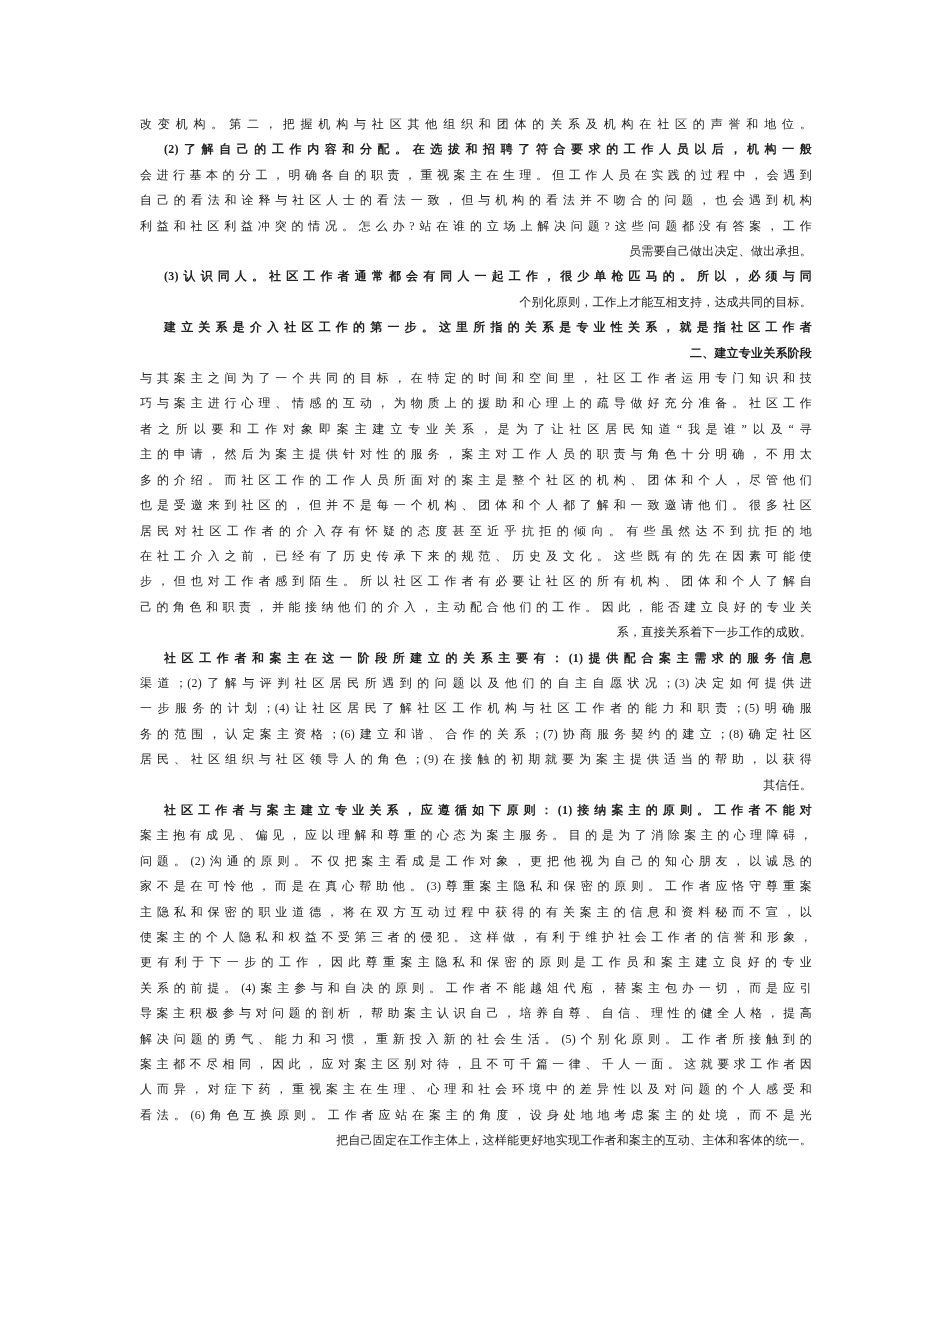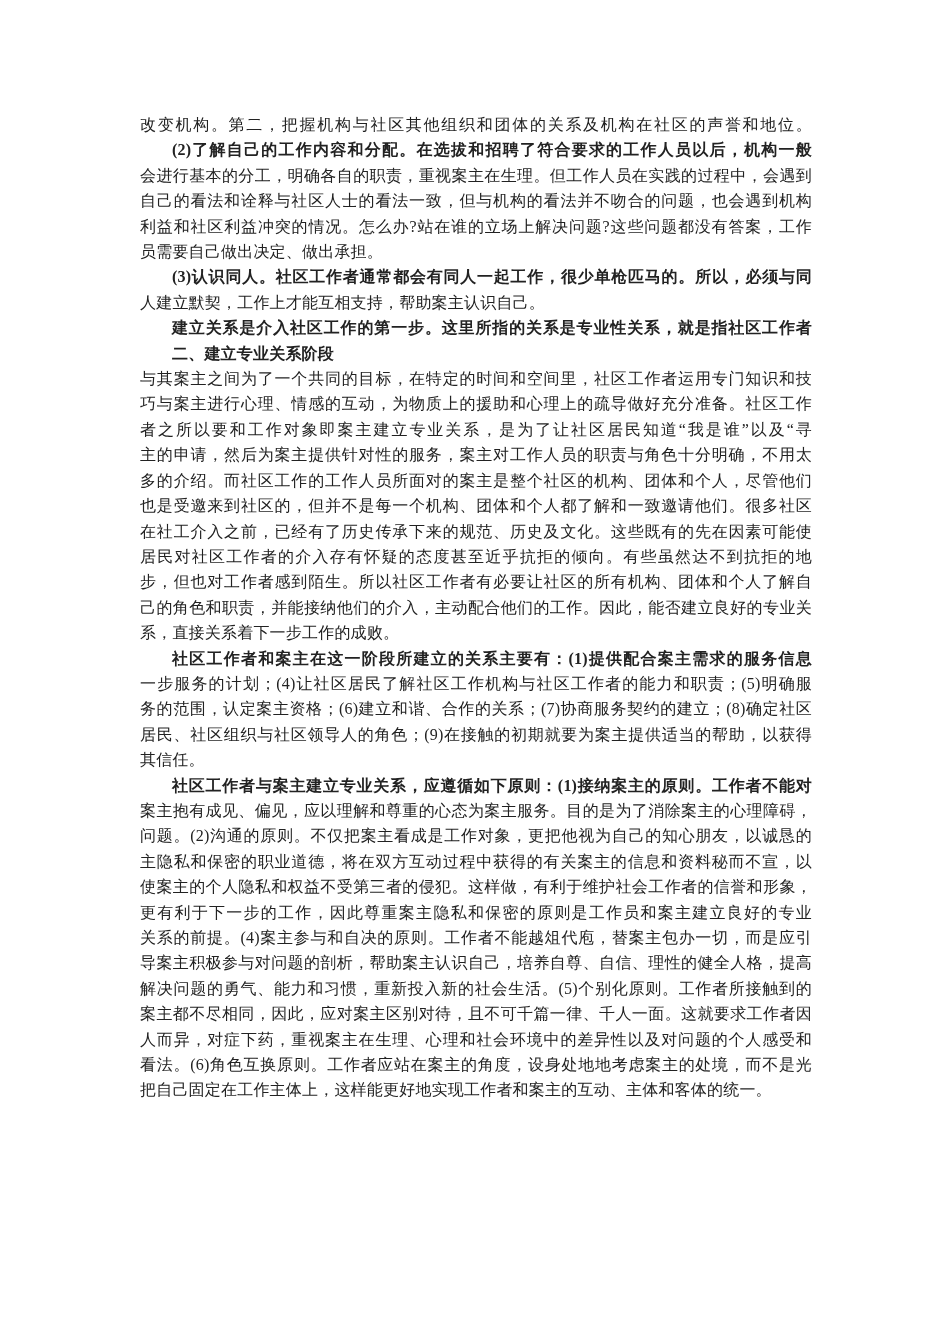--- a/index.html
+++ b/index.html
@@ -13,26 +13,26 @@
     height: 1344px;
     background: #ffffff;
     font-family: "Liberation Serif", "DejaVu Serif", serif;
     overflow: hidden;
   }
   .textblock {
     position: absolute;
     left: 140px;
     top: 112px;
     width: 672px;
-    font-size: 16px;
+    font-size: 12px;
     line-height: 25.4px;
     letter-spacing: 0.2px;
   }
   .line {
-    text-align: left;
+    text-align: right;
     white-space: normal;
   }
   .line.fill {
     text-align: justify;
     text-align-last: justify;
     text-justify: inter-character;
   }
   .line.indent {
     padding-left: 2em;
     font-weight: bold;
@@ -43,42 +43,44 @@
 
 <div class="page" style="background: rgb(255, 255, 255);">
   <div class="textblock" style="color: rgb(34, 34, 34);">
       <div class="line fill">改变机构。第二，把握机构与社区其他组织和团体的关系及机构在社区的声誉和地位。</div>
       <div class="line indent fill">(2)了解自己的工作内容和分配。在选拔和招聘了符合要求的工作人员以后，机构一般</div>
       <div class="line fill">会进行基本的分工，明确各自的职责，重视案主在生理。但工作人员在实践的过程中，会遇到</div>
       <div class="line fill">自己的看法和诠释与社区人士的看法一致，但与机构的看法并不吻合的问题，也会遇到机构</div>
       <div class="line fill">利益和社区利益冲突的情况。怎么办?站在谁的立场上解决问题?这些问题都没有答案，工作</div>
       <div class="line">员需要自己做出决定、做出承担。</div>
       <div class="line indent fill">(3)认识同人。社区工作者通常都会有同人一起工作，很少单枪匹马的。所以，必须与同</div>
-      <div class="line">人建立默契，工作上才能互相支持，帮助案主认识自己。</div>
+      <div class="line">个别化原则，工作上才能互相支持，达成共同的目标。</div>
       <div class="line indent fill">建立关系是介入社区工作的第一步。这里所指的关系是专业性关系，就是指社区工作者</div>
       <div class="line indent">二、建立专业关系阶段</div>
       <div class="line fill">与其案主之间为了一个共同的目标，在特定的时间和空间里，社区工作者运用专门知识和技</div>
       <div class="line fill">巧与案主进行心理、情感的互动，为物质上的援助和心理上的疏导做好充分准备。社区工作</div>
       <div class="line fill">者之所以要和工作对象即案主建立专业关系，是为了让社区居民知道“我是谁”以及“寻</div>
       <div class="line fill">主的申请，然后为案主提供针对性的服务，案主对工作人员的职责与角色十分明确，不用太</div>
       <div class="line fill">多的介绍。而社区工作的工作人员所面对的案主是整个社区的机构、团体和个人，尽管他们</div>
       <div class="line fill">也是受邀来到社区的，但并不是每一个机构、团体和个人都了解和一致邀请他们。很多社区</div>
+      <div class="line fill">居民对社区工作者的介入存有怀疑的态度甚至近乎抗拒的倾向。有些虽然达不到抗拒的地</div>
       <div class="line fill">在社工介入之前，已经有了历史传承下来的规范、历史及文化。这些既有的先在因素可能使</div>
-      <div class="line fill">居民对社区工作者的介入存有怀疑的态度甚至近乎抗拒的倾向。有些虽然达不到抗拒的地</div>
       <div class="line fill">步，但也对工作者感到陌生。所以社区工作者有必要让社区的所有机构、团体和个人了解自</div>
       <div class="line fill">己的角色和职责，并能接纳他们的介入，主动配合他们的工作。因此，能否建立良好的专业关</div>
       <div class="line">系，直接关系着下一步工作的成败。</div>
       <div class="line indent fill">社区工作者和案主在这一阶段所建立的关系主要有：(1)提供配合案主需求的服务信息</div>
+      <div class="line fill">渠道；(2)了解与评判社区居民所遇到的问题以及他们的自主自愿状况；(3)决定如何提供进</div>
       <div class="line fill">一步服务的计划；(4)让社区居民了解社区工作机构与社区工作者的能力和职责；(5)明确服</div>
       <div class="line fill">务的范围，认定案主资格；(6)建立和谐、合作的关系；(7)协商服务契约的建立；(8)确定社区</div>
       <div class="line fill">居民、社区组织与社区领导人的角色；(9)在接触的初期就要为案主提供适当的帮助，以获得</div>
       <div class="line">其信任。</div>
       <div class="line indent fill">社区工作者与案主建立专业关系，应遵循如下原则：(1)接纳案主的原则。工作者不能对</div>
       <div class="line fill">案主抱有成见、偏见，应以理解和尊重的心态为案主服务。目的是为了消除案主的心理障碍，</div>
       <div class="line fill">问题。(2)沟通的原则。不仅把案主看成是工作对象，更把他视为自己的知心朋友，以诚恳的</div>
+      <div class="line fill">家不是在可怜他，而是在真心帮助他。(3)尊重案主隐私和保密的原则。工作者应恪守尊重案</div>
       <div class="line fill">主隐私和保密的职业道德，将在双方互动过程中获得的有关案主的信息和资料秘而不宣，以</div>
       <div class="line fill">使案主的个人隐私和权益不受第三者的侵犯。这样做，有利于维护社会工作者的信誉和形象，</div>
       <div class="line fill">更有利于下一步的工作，因此尊重案主隐私和保密的原则是工作员和案主建立良好的专业</div>
       <div class="line fill">关系的前提。(4)案主参与和自决的原则。工作者不能越俎代庖，替案主包办一切，而是应引</div>
       <div class="line fill">导案主积极参与对问题的剖析，帮助案主认识自己，培养自尊、自信、理性的健全人格，提高</div>
       <div class="line fill">解决问题的勇气、能力和习惯，重新投入新的社会生活。(5)个别化原则。工作者所接触到的</div>
       <div class="line fill">案主都不尽相同，因此，应对案主区别对待，且不可千篇一律、千人一面。这就要求工作者因</div>
       <div class="line fill">人而异，对症下药，重视案主在生理、心理和社会环境中的差异性以及对问题的个人感受和</div>
       <div class="line fill">看法。(6)角色互换原则。工作者应站在案主的角度，设身处地地考虑案主的处境，而不是光</div>
       <div class="line">把自己固定在工作主体上，这样能更好地实现工作者和案主的互动、主体和客体的统一。</div>

